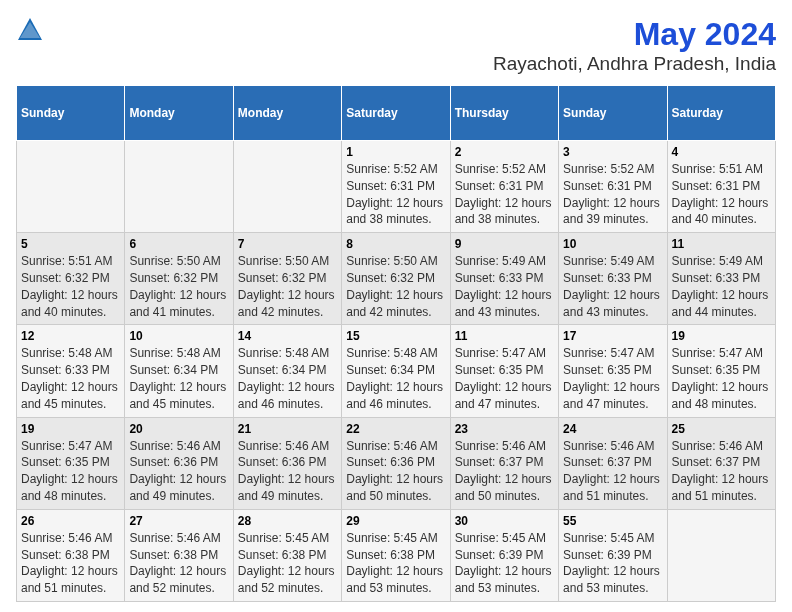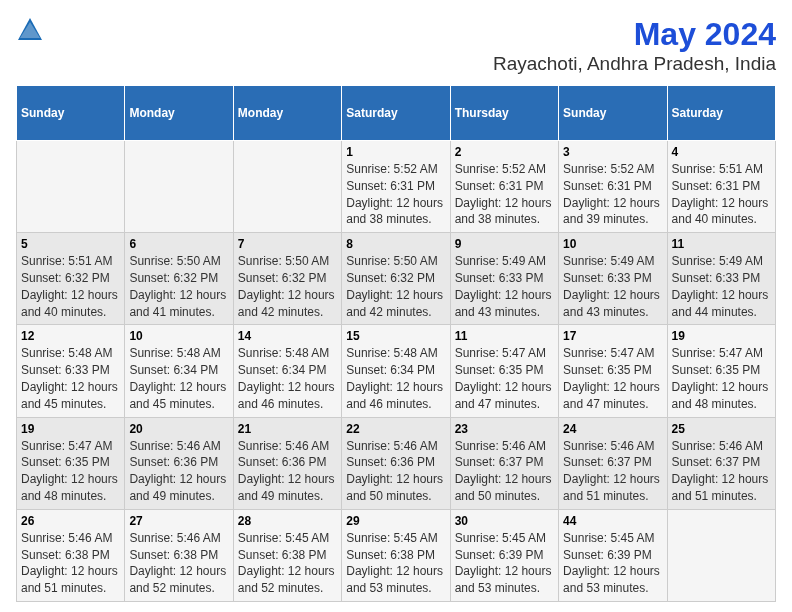--- a/index.html
+++ b/index.html
@@ -245,19 +245,19 @@
         </td>
         <td>
           <div class="day-num">29</div>
           <div class="day-info">Sunrise: 5:45 AM<br>Sunset: 6:38 PM<br>Daylight: 12 hours and 53 minutes.</div>
         </td>
         <td>
           <div class="day-num">30</div>
           <div class="day-info">Sunrise: 5:45 AM<br>Sunset: 6:39 PM<br>Daylight: 12 hours and 53 minutes.</div>
         </td>
         <td>
-          <div class="day-num">44</div>
+          <div class="day-num">55</div>
           <div class="day-info">Sunrise: 5:45 AM<br>Sunset: 6:39 PM<br>Daylight: 12 hours and 53 minutes.</div>
         </td>
         <td></td>
       </tr>
     </tbody>
 </table>
 
 </body></html>

